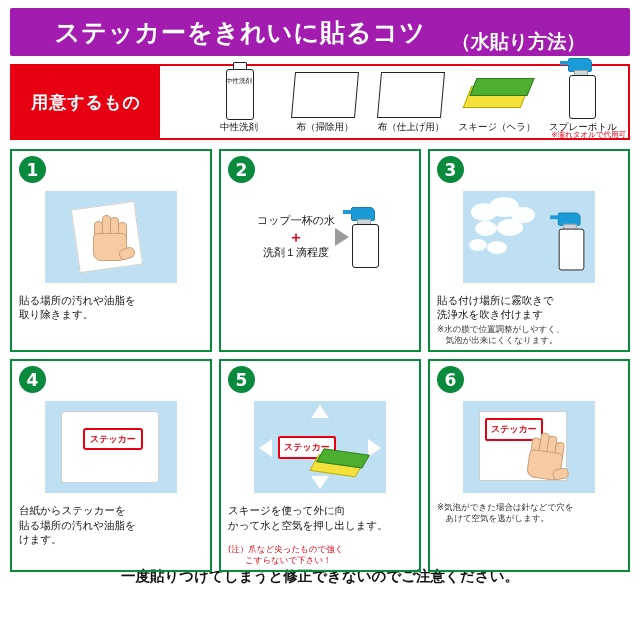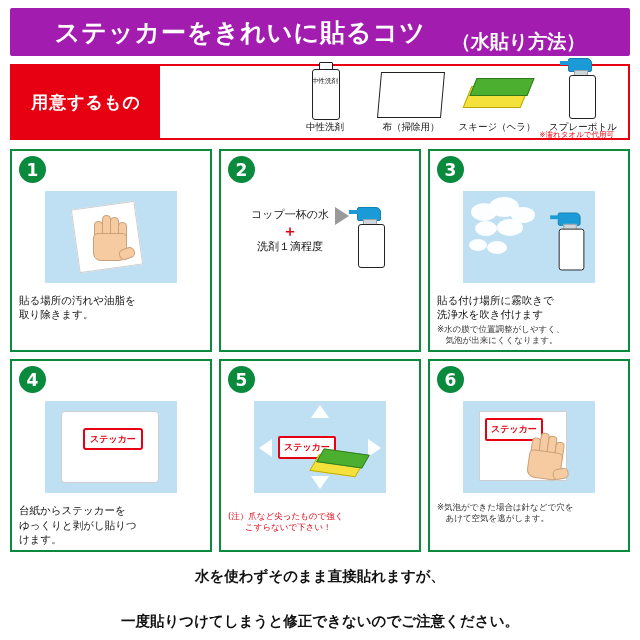--- a/index.html
+++ b/index.html
@@ -80,21 +80,21 @@
     justify-content:center;
   }
   .pitem .cap{
     font-size:9.5px;
     color:#111;
     margin-top:3px;
     white-space:nowrap;
   }
   .note-red{
     position:absolute;
-    right:14px;bottom:-2px;
+    right:2px;bottom:-2px;
     font-size:7.5px;
     color:#e60012;
     white-space:nowrap;
   }
 
   
   .bottle{width:26px;height:56px;position:relative;}
   .bottle .cap2{position:absolute;top:0;left:7px;width:12px;height:8px;background:#fff;border:1.4px solid #222;border-radius:1px;}
   .bottle .body{position:absolute;top:7px;left:0;width:26px;height:49px;border:1.4px solid #222;border-radius:3px;background:#fff;}
   .bottle .txt{position:absolute;top:15px;left:0;width:26px;text-align:center;font-size:6.5px;line-height:8px;color:#111;}
@@ -187,21 +187,21 @@
   .hand .palm{position:absolute;bottom:0;left:4px;width:32px;height:26px;background:#f6cba2;border:1.2px solid #caa07a;border-radius:5px 5px 8px 8px;}
   .hand .f{position:absolute;bottom:20px;width:7px;height:22px;background:#f6cba2;border:1.2px solid #caa07a;border-radius:4px;}
   .hand .f1{left:5px;height:18px;}
   .hand .f2{left:13px;height:24px;}
   .hand .f3{left:21px;height:22px;}
   .hand .f4{left:29px;height:17px;}
   .hand .thumb{position:absolute;bottom:2px;left:30px;width:14px;height:9px;background:#f6cba2;border:1.2px solid #caa07a;border-radius:5px;transform:rotate(-18deg);}
 
   
   .mix{
-    display:flex;align-items:flex-start;justify-content:center;gap:6px;width:100%;
+    display:flex;align-items:center;justify-content:center;width:100%;
   }
   .mix-text{
     font-size:11px;color:#111;text-align:center;line-height:1.5;
   }
   .plus{color:#e60012;font-size:15px;font-weight:bold;line-height:1;}
   .arrow-grey{
     width:0;height:0;border-top:9px solid transparent;border-bottom:9px solid transparent;border-left:14px solid #9a9a9a;
   }
 
   
@@ -266,20 +266,26 @@
         <div class="cap">中性洗剤</div>
       </div>
 
       <div class="pitem">
         <div class="art">
             <div class="cloth"></div>
           </div>
         <div class="cap">布（掃除用）</div>
       </div>
 
+      <div class="pitem">
+        <div class="art">
+            <div class="cloth"></div>
+          </div>
+        <div class="cap">布（仕上げ用）</div>
+      </div>
 
       <div class="pitem">
         <div class="art">
           <div class="squeegee">
               <div class="y"></div>
               <div class="g"></div>
             </div>
         </div>
         <div class="cap">スキージ（ヘラ）</div>
       </div>
@@ -372,41 +378,43 @@
       <div class="num">4</div>
       <div class="art-area">
         <div class="blue">
           <div class="white-card" style="position:absolute;left:16px;top:10px;width:96px;height:70px;border-radius:4px;"></div>
           <div style="position:absolute;left:38px;top:26px;">
             <span class="sticker-wavy">ステッカー</span>
           </div>
         </div>
       </div>
       <div class="desc">台紙からステッカーを
-ゆっくりと剥がし貼りつ
+貼る場所の汚れや油脂を
 けます。</div>
     </div>
 
     <div class="step">
       <div class="num">5</div>
       <div class="art-area">
         <div class="blue">
           <div class="arr arr-up" style="left:57px;top:4px;"></div>
           <div class="arr arr-down" style="left:57px;bottom:4px;"></div>
           <div class="arr arr-left" style="left:5px;top:38px;"></div>
           <div class="arr arr-right" style="right:5px;top:38px;"></div>
           <div style="position:absolute;left:24px;top:34px;">
             <span class="sticker">ステッカー</span>
           </div>
           <div class="squeegee" style="position:absolute;left:52px;top:42px;transform:scale(.8) rotate(8deg);">
             <div class="y"></div>
               <div class="g"></div>
           </div>
         </div>
       </div>
+      <div class="desc">スキージを使って外に向
+かって水と空気を押し出します。</div>
       <div class="desc-red">(注）爪など尖ったもので強く
 　　こすらないで下さい！</div>
     </div>
 
     <div class="step">
       <div class="num">6</div>
       <div class="art-area">
         <div class="blue">
           <div class="white-card" style="position:absolute;left:16px;top:10px;width:86px;height:68px;"></div>
           <div style="position:absolute;left:22px;top:16px;">
@@ -422,17 +430,16 @@
           </div>
         </div>
       </div>
       <div class="desc-note">※気泡ができた場合は針などで穴を
 　あけて空気を逃がします。</div>
     </div>
 
   </div>
 
   <div class="footer">
-    <div>水を使わずそのまま直接貼れますが、</div>
     <div>一度貼りつけてしまうと修正できないのでご注意ください。</div>
   </div>
 
 </div>
 
 </body></html>

